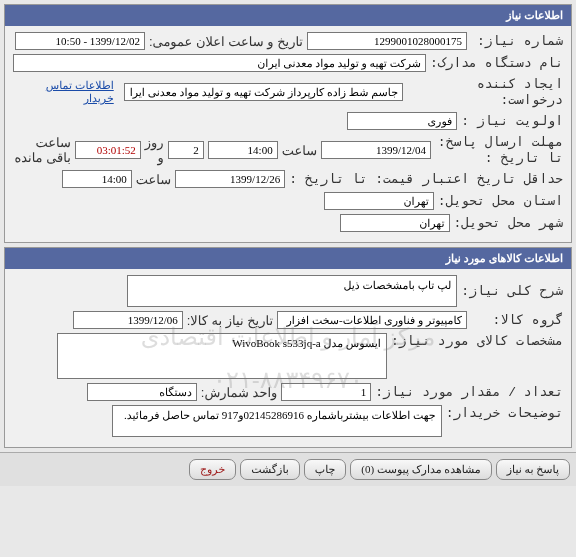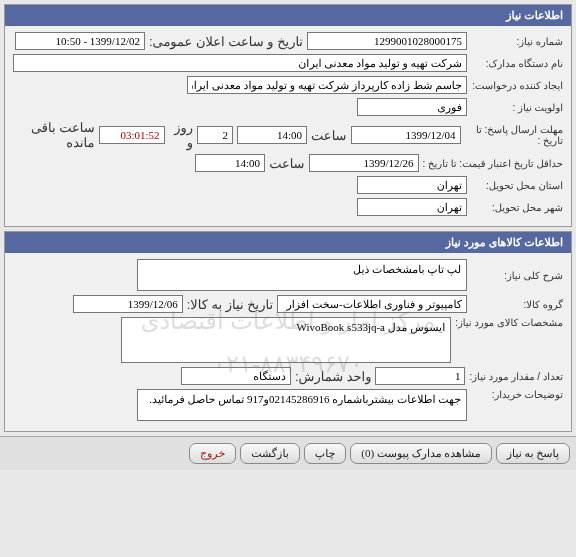--- a/index.html
+++ b/index.html
@@ -40,22 +40,23 @@
   line-height:1.8;
 }
 .row {
   display: flex;
   align-items: center;
   margin-bottom: 4px;
   gap: 4px;
 }
 .label {
   min-width: 92px;
-  font-size: 10px;
+  font-size: 13px;
   color: #333;
+  font-family: Liberation Mono, monospace;
 }
 .input {
   border: 1px solid #777;
   background: #fff;
   padding: 2px 4px;
   font-size: 11px;
   font-family: Tahoma;
   height: 18px;
   line-height: 14px;
 }
@@ -118,20 +119,21 @@
     </div>
 
     <div class="row">
       <span class="label">نام دستگاه مدارک:</span>
       <input class="input w-full" readonly="" value="شرکت تهیه و تولید مواد معدنی ایران" style="">
     </div>
 
     <div class="row">
       <span class="label">ایجاد کننده درخواست:</span>
       <input class="input" style="width: 280px;" readonly="" value="جاسم شط زاده کارپرداز شرکت تهیه و تولید مواد معدنی ایران">
+      <a class="link">اطلاعات تماس خریدار</a>
     </div>
 
     <div class="row">
       <span class="label">اولویت نیاز :</span>
       <input class="input w-md" readonly="" value="فوری" style="">
     </div>
 
     <div class="row">
       <span class="label" style="min-width:92px"><span>مهلت ارسال پاسخ:</span> <span>تا تاریخ :</span></span>
       <input class="input w-md" readonly="" value="1399/12/04" style="">

